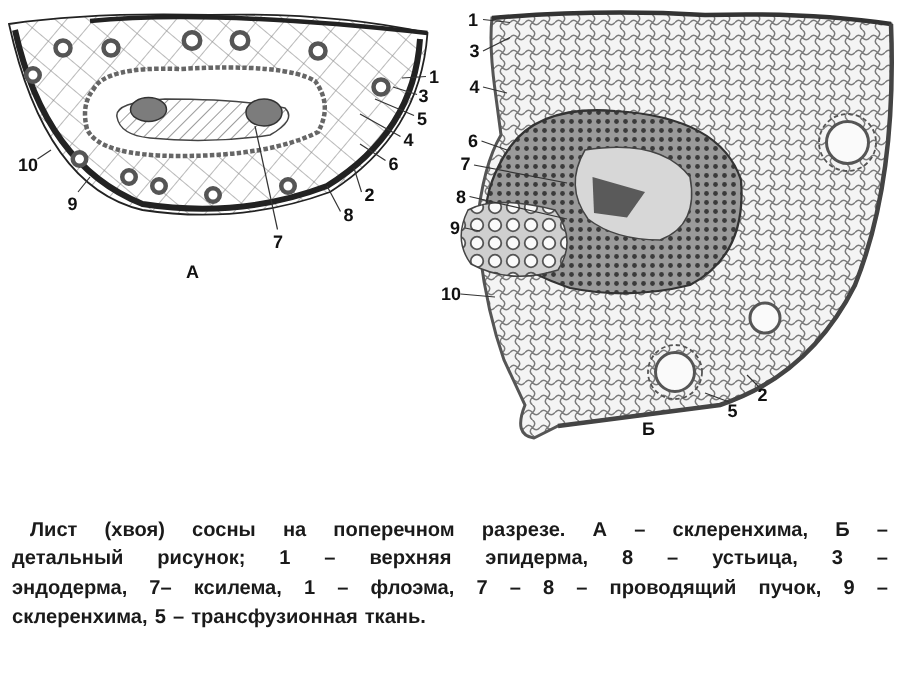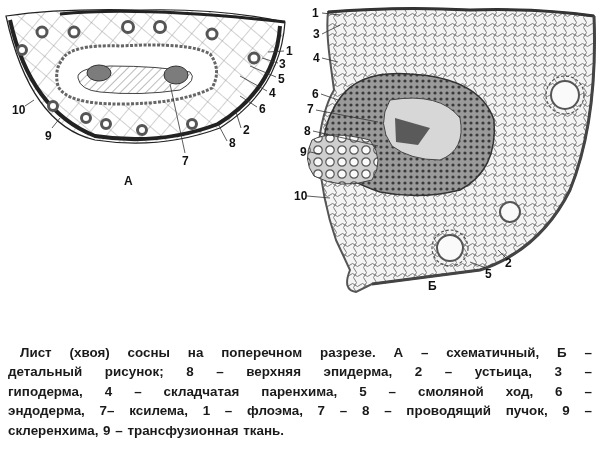--- a/index.html
+++ b/index.html
@@ -149,18 +149,17 @@
   <span class="lbl" style="left:307px;top:103px">7</span>
   <span class="lbl" style="left:304px;top:125px">8</span>
   <span class="lbl" style="left:300px;top:146px">9</span>
   <span class="lbl" style="left:294px;top:190px">10</span>
   <span class="lbl" style="left:505px;top:257px">2</span>
   <span class="lbl" style="left:485px;top:268px">5</span>
   <span class="panel-lbl" style="left:428px;top:279px">Б</span>
 </div>
 
 <div class="caption">
-  <span class="line first">Лист (хвоя) сосны на поперечном разрезе. А – схематичный, Б –</span>
-  <span class="line">детальный рисунок; 8 – верхняя эпидерма, 2 – устьица, 3 –</span>
-  <span class="line">гиподерма, 4 – складчатая паренхима, 5 – смоляной ход, 6 –</span>
+  <span class="line first">Лист (хвоя) сосны на поперечном разрезе. А – склеренхима, Б –</span>
+  <span class="line">детальный рисунок; 1 – верхняя эпидерма, 8 – устьица, 3 –</span>
   <span class="line">эндодерма, 7– ксилема, 1 – флоэма, 7 – 8 – проводящий пучок, 9 –</span>
-  <span class="line last">склеренхима, 9 – трансфузионная ткань.</span>
+  <span class="line last">склеренхима, 5 – трансфузионная ткань.</span>
 </div>
 
 </body></html>

